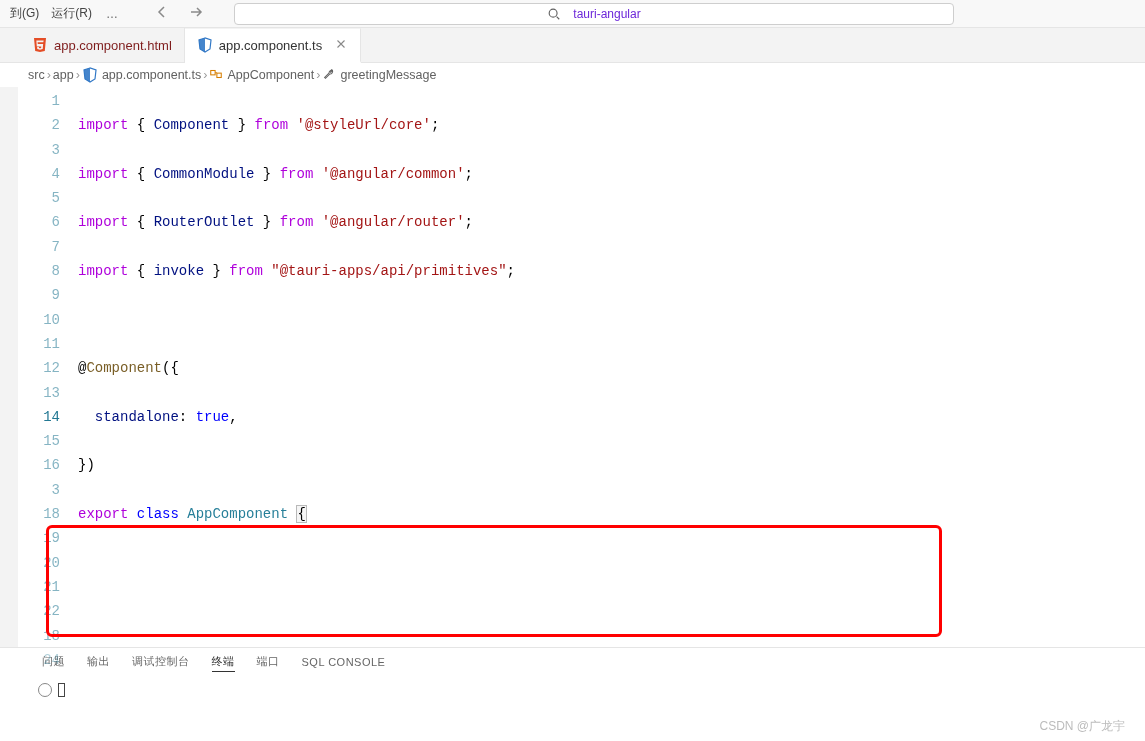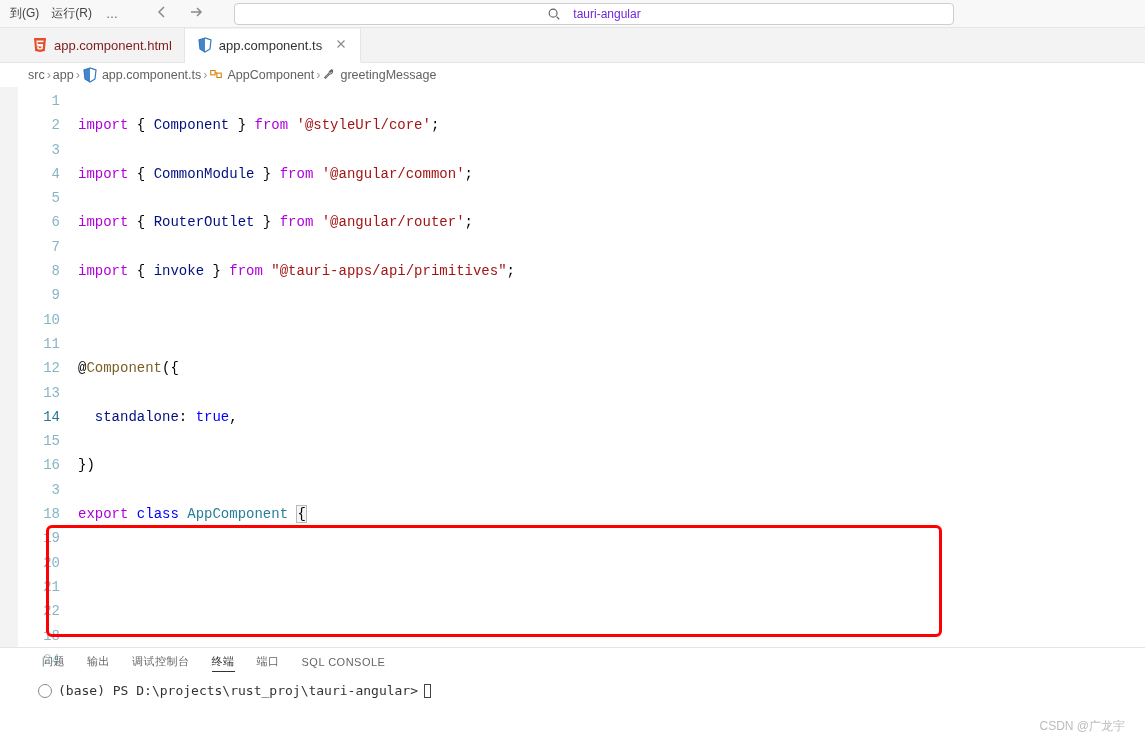--- a/index.html
+++ b/index.html
@@ -326,17 +326,16 @@
   <span class="panel-tab">问题</span>
   <span class="panel-tab">输出</span>
   <span class="panel-tab">调试控制台</span>
   <span class="panel-tab active">终端</span>
   <span class="panel-tab">端口</span>
   <span class="panel-tab">SQL CONSOLE</span>
 </div>
 
 <div class="terminal">
   <span class="term-circle"></span>
-  <span class="term-prompt">(base) PS D:\projects\rust_proj\tauri-angular&gt;</span>
   <span class="term-cursor"></span>
 </div>
 
 <div class="watermark">CSDN @广龙宇</div>
 
 </body></html>

